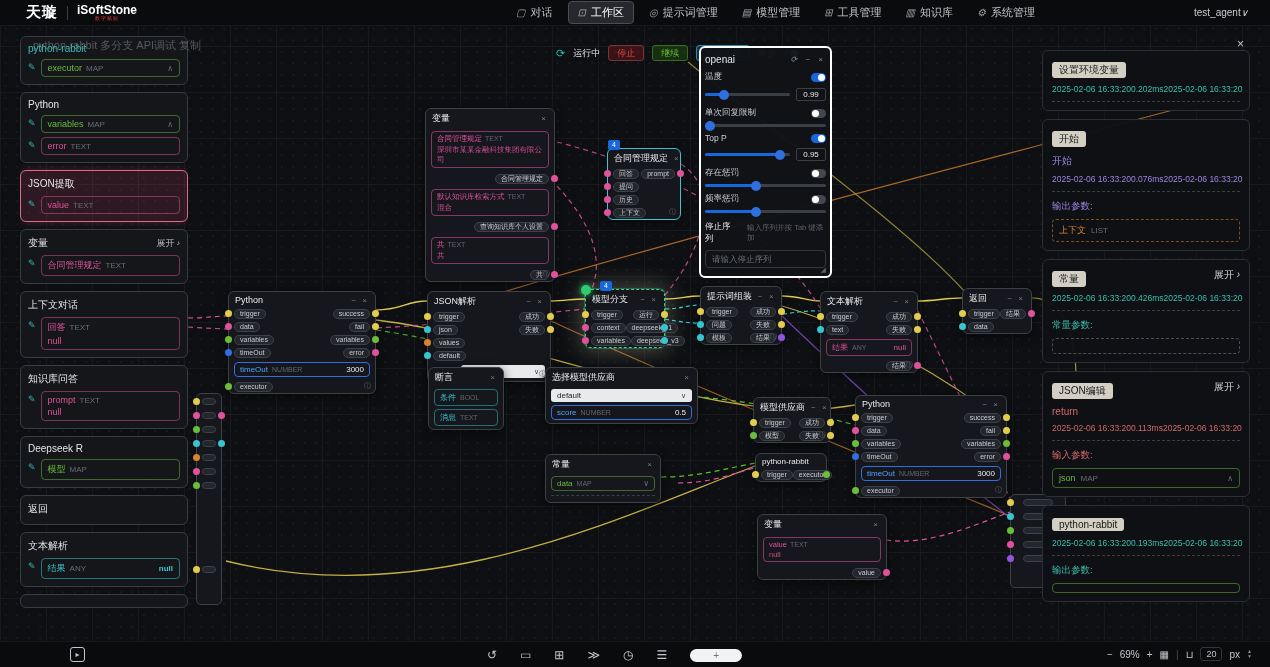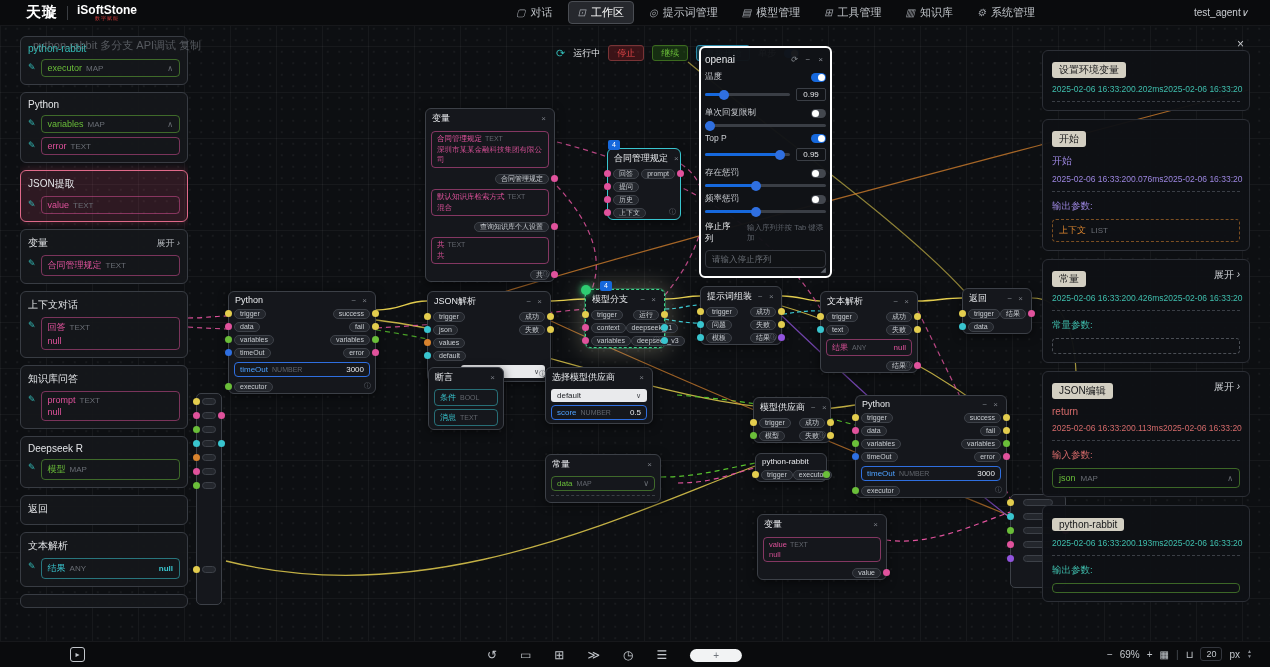--- a/index.html
+++ b/index.html
@@ -395,21 +395,21 @@
         <em class="pp">trigger</em>
         <em class="pp rgt">结果</em>
         <span class="dot dr p"></span>
       </div>
   <div class="prow">
         <span class="dot dl c"></span>
         <em class="pp">data</em>
       </div>
 </div>
 
-<div class="node" style="left:545px;top:367px;width:108px">
+<div class="node" style="left:545px;top:367px;width:153px">
   <div class="nhead">
         <span>选择模型供应商</span>
         <span class="nops">×</span>
       </div>
   <div class="nsel">
         <span>default</span>
         <span class="car">∨</span>
       </div>
   <div class="nfield">
         <span class="lab">score</span>

